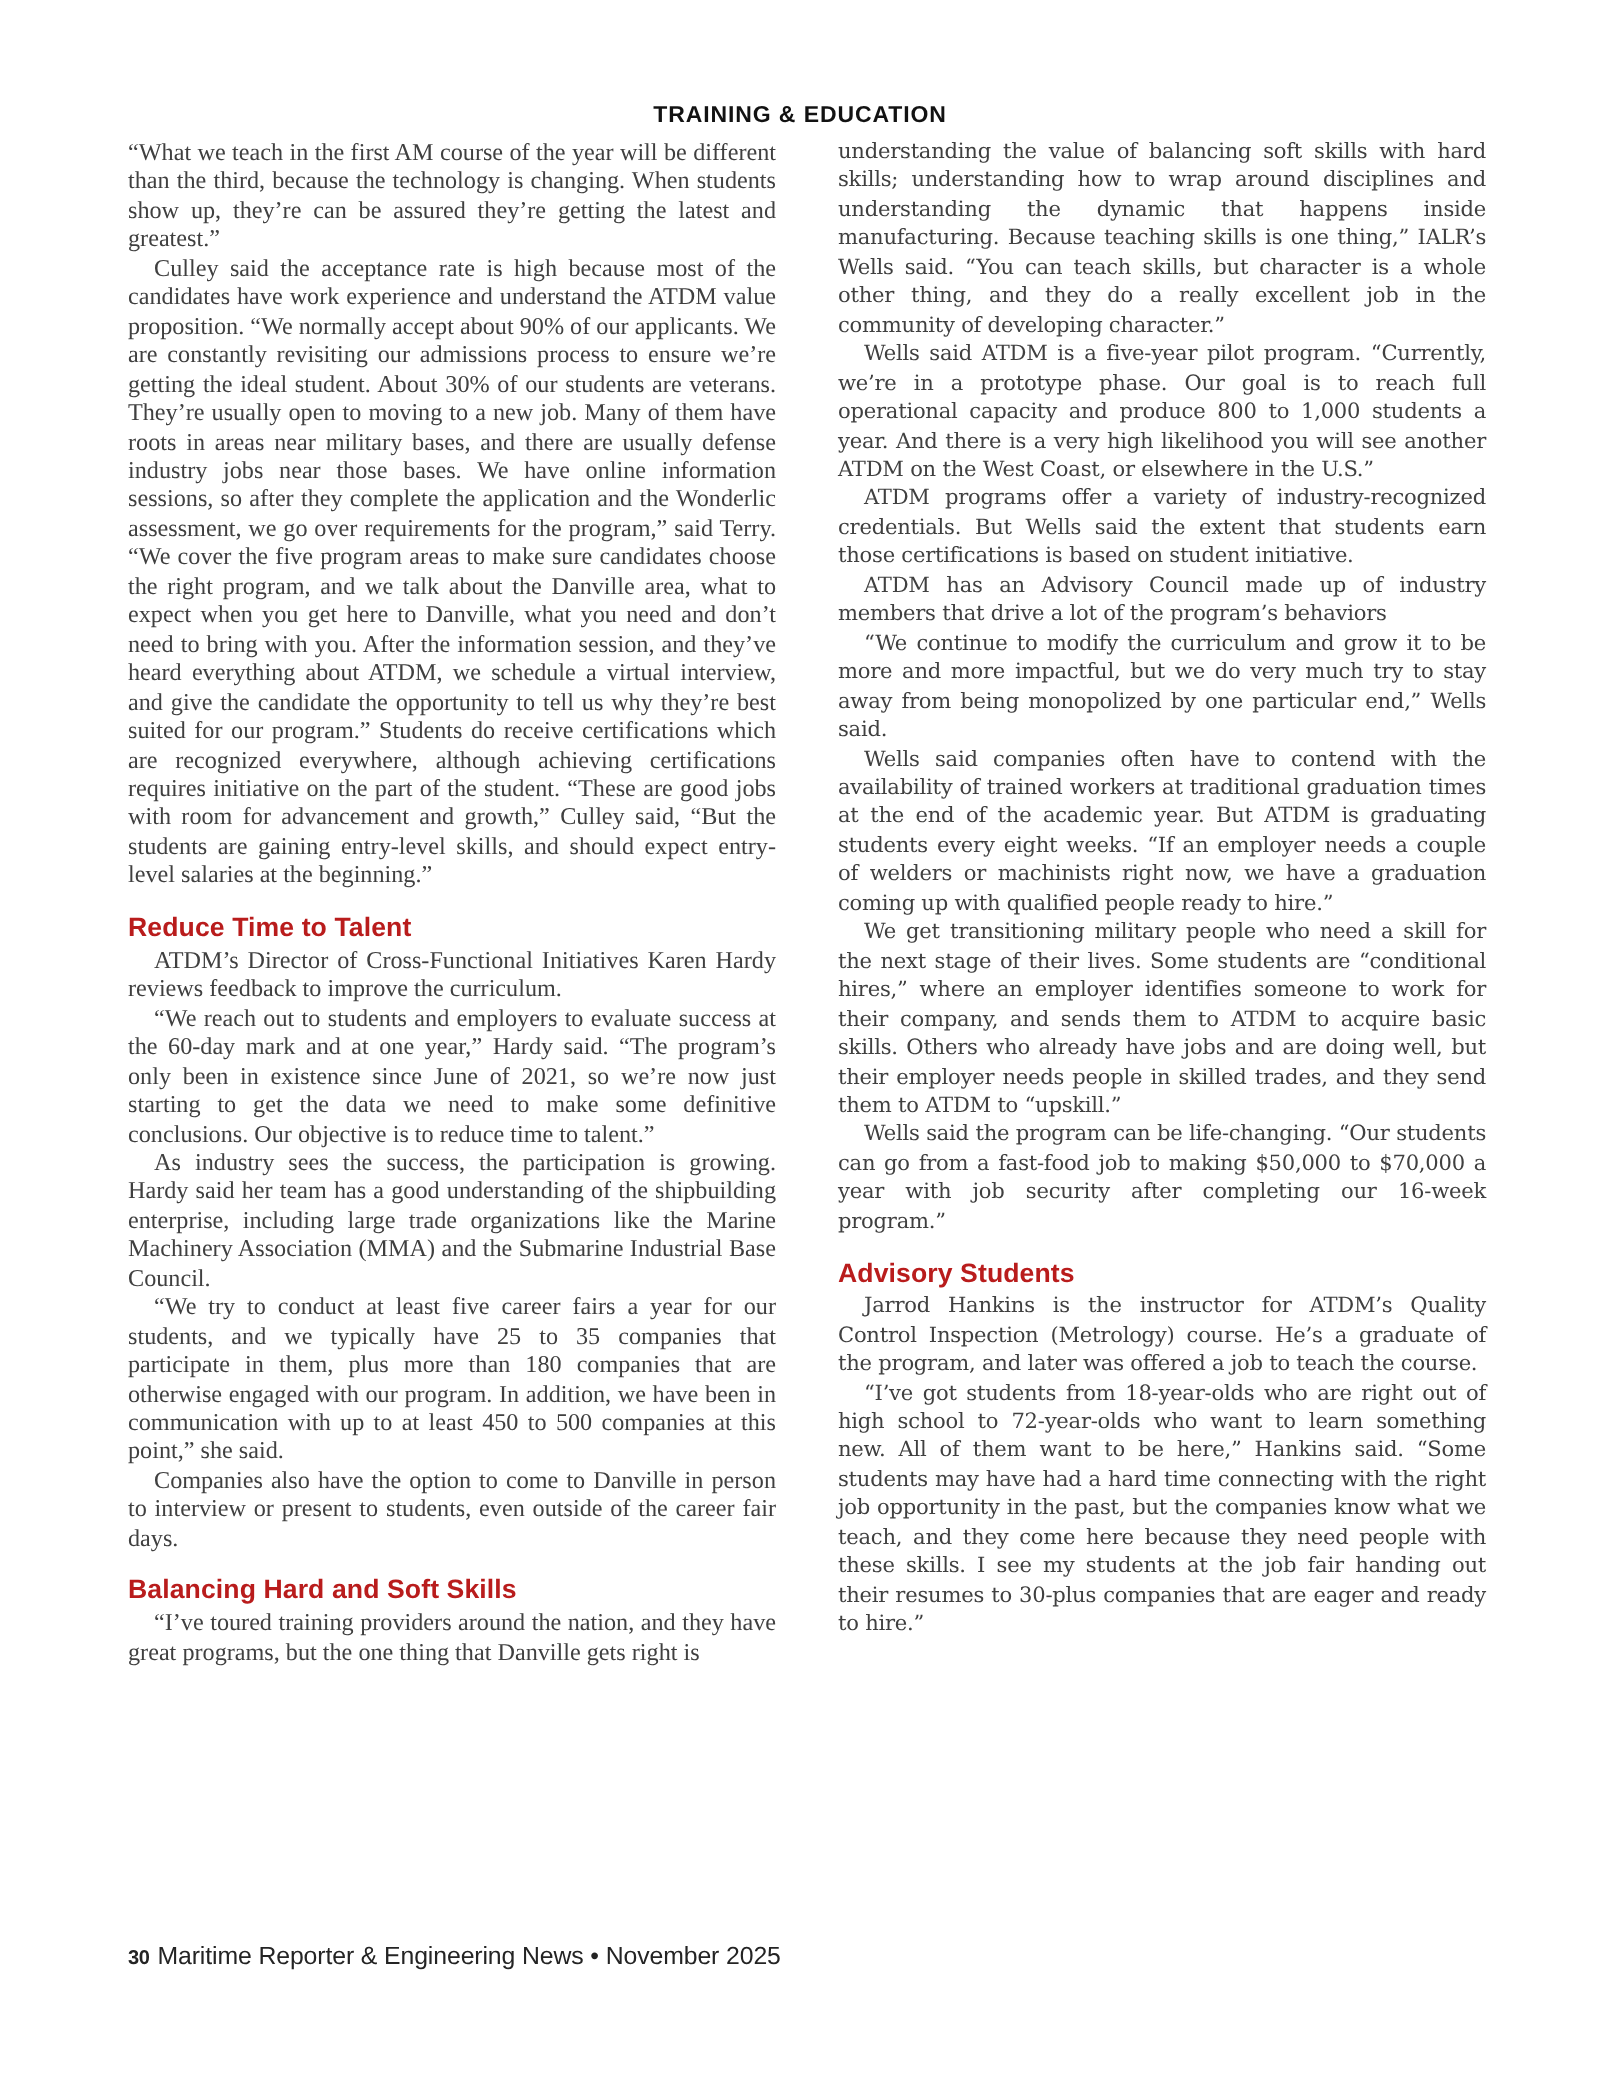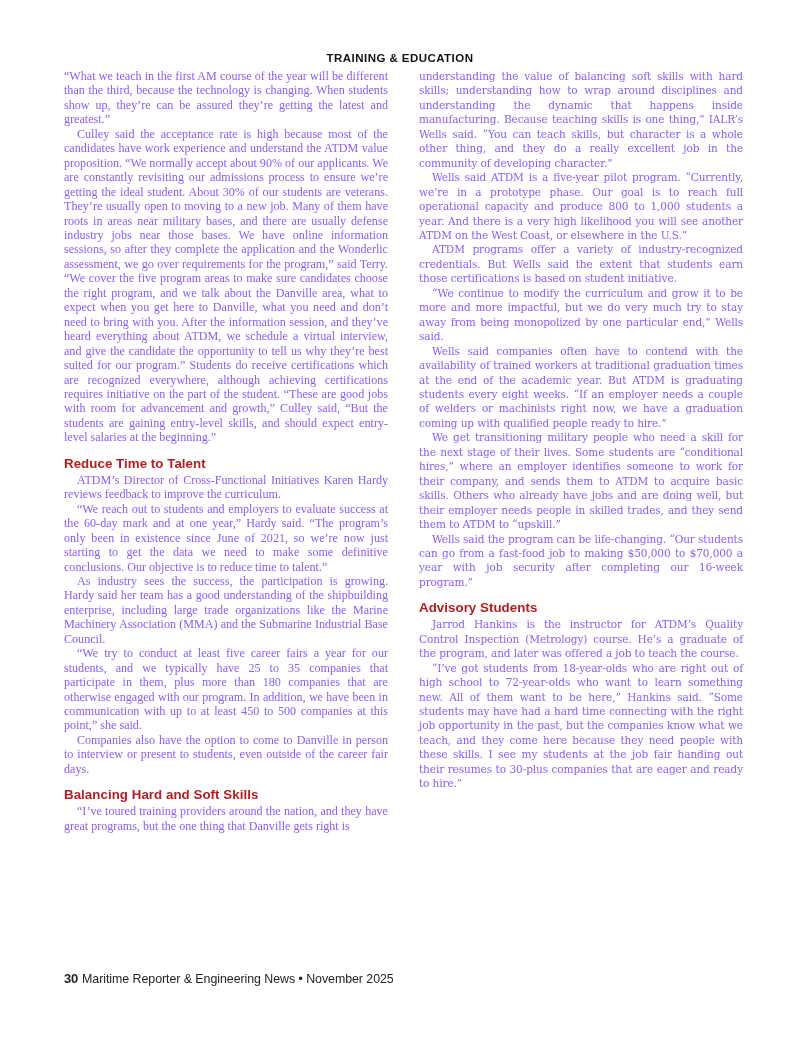--- a/index.html
+++ b/index.html
@@ -53,21 +53,21 @@
   .col-right { left: 355px; }
 
   p.body {
     margin: 0;
     font-size: 12.1px;
     line-height: 14.45px;
     text-align: justify;
     text-justify: inter-word;
     text-indent: 13px;
     hyphens: manual;
-    color: #8b5cf6;
+    color: #404040;
   }
   p.body.no-indent { text-indent: 0; }
 
   
   .col-right p.body {
     font-family: "DejaVu Serif", "Liberation Serif", serif;
     font-size: 10.55px;
     line-height: 14.45px;
     letter-spacing: -0.12px;
   }
@@ -91,21 +91,21 @@
     position: absolute;
     left: 64px;
     top: 971px;
     font-family: "Liberation Sans", sans-serif;
     font-size: 12.6px;
     color: #242424;
     white-space: nowrap;
   }
   .folio .page-number {
     font-weight: bold;
-    font-size: 13px;
+    font-size: 10px;
     margin-right: 4px;
     letter-spacing: -0.2px;
   }
   .folio .folio-text {
     font-size: 12.4px;
     letter-spacing: -0.05px;
   }
 </style>
 </head>
 <body>
@@ -124,20 +124,21 @@
         <p class="body">As industry sees the success, the participation is growing. Hardy said her team has a good understanding of the shipbuilding enterprise, including large trade organizations like the Marine Machinery Association (MMA) and the Submarine Industrial Base Council.</p>
         <p class="body">“We try to conduct at least five career fairs a year for our students, and we typically have 25 to 35 companies that participate in them, plus more than 180 companies that are otherwise engaged with our program. In addition, we have been in communication with up to at least 450 to 500 companies at this point,” she said.</p>
         <p class="body">Companies also have the option to come to Danville in person to interview or present to students, even outside of the career fair days.</p>
         <h2 class="section-head">Balancing Hard and Soft Skills</h2>
         <p class="body">“I’ve toured training providers around the nation, and they have great programs, but the one thing that Danville gets right is</p>
       </div>
     <div class="col col-right">
         <p class="body no-indent">understanding the value of balancing soft skills with hard skills; understanding how to wrap around disciplines and understanding the dynamic that happens inside manufacturing. Because teaching skills is one thing,” IALR’s Wells said.  “You can teach skills, but character is a whole other thing, and they do a really excellent job in the community of developing character.”</p>
         <p class="body">Wells said ATDM is a five-year pilot program. “Currently, we’re in a prototype phase. Our goal is to reach full operational capacity and produce 800 to 1,000 students a year.  And there is a very high likelihood you will see another ATDM on the West Coast, or elsewhere in the U.S.”</p>
         <p class="body">ATDM programs offer a variety of industry-recognized credentials. But Wells said the extent that students earn those certifications is based on student initiative.</p>
+        <p class="body">ATDM has an Advisory Council made up of industry members that drive a lot of the program’s behaviors</p>
         <p class="body">“We continue to modify the curriculum and grow it to be more and more impactful, but we do very much try to stay away from being monopolized by one particular end,” Wells said.</p>
         <p class="body">Wells said companies often have to contend with the availability of trained workers at traditional graduation times at the end of the academic year. But ATDM is graduating students every eight weeks. “If an employer needs a couple of welders or machinists right now, we have a graduation coming up with qualified people ready to hire.”</p>
         <p class="body">We get transitioning military people who need a skill for the next stage of their lives. Some students are “conditional hires,” where an employer identifies someone to work for their company, and sends them to ATDM to acquire basic skills. Others who already have jobs and are doing well, but their employer needs people in skilled trades, and they send them to ATDM to “upskill.”</p>
         <p class="body">Wells said the program can be life-changing. “Our students can go from a fast-food job to making $50,000 to $70,000 a year with job security after completing our 16-week program.”</p>
         <h2 class="section-head">Advisory Students</h2>
         <p class="body">Jarrod Hankins is the instructor for ATDM’s Quality Control Inspection (Metrology) course. He’s a graduate of the program, and later was offered a job to teach the course.</p>
         <p class="body">“I’ve got students from 18-year-olds who are right out of high school to 72-year-olds who want to learn something new. All of them want to be here,” Hankins said. “Some students may have had a hard time connecting with the right job opportunity in the past, but the companies know what we teach, and they come here because they need people with these skills.  I see my students at the job fair handing out their resumes to 30-plus companies that are eager and ready to hire.”</p>
       </div>
   </div>
 

